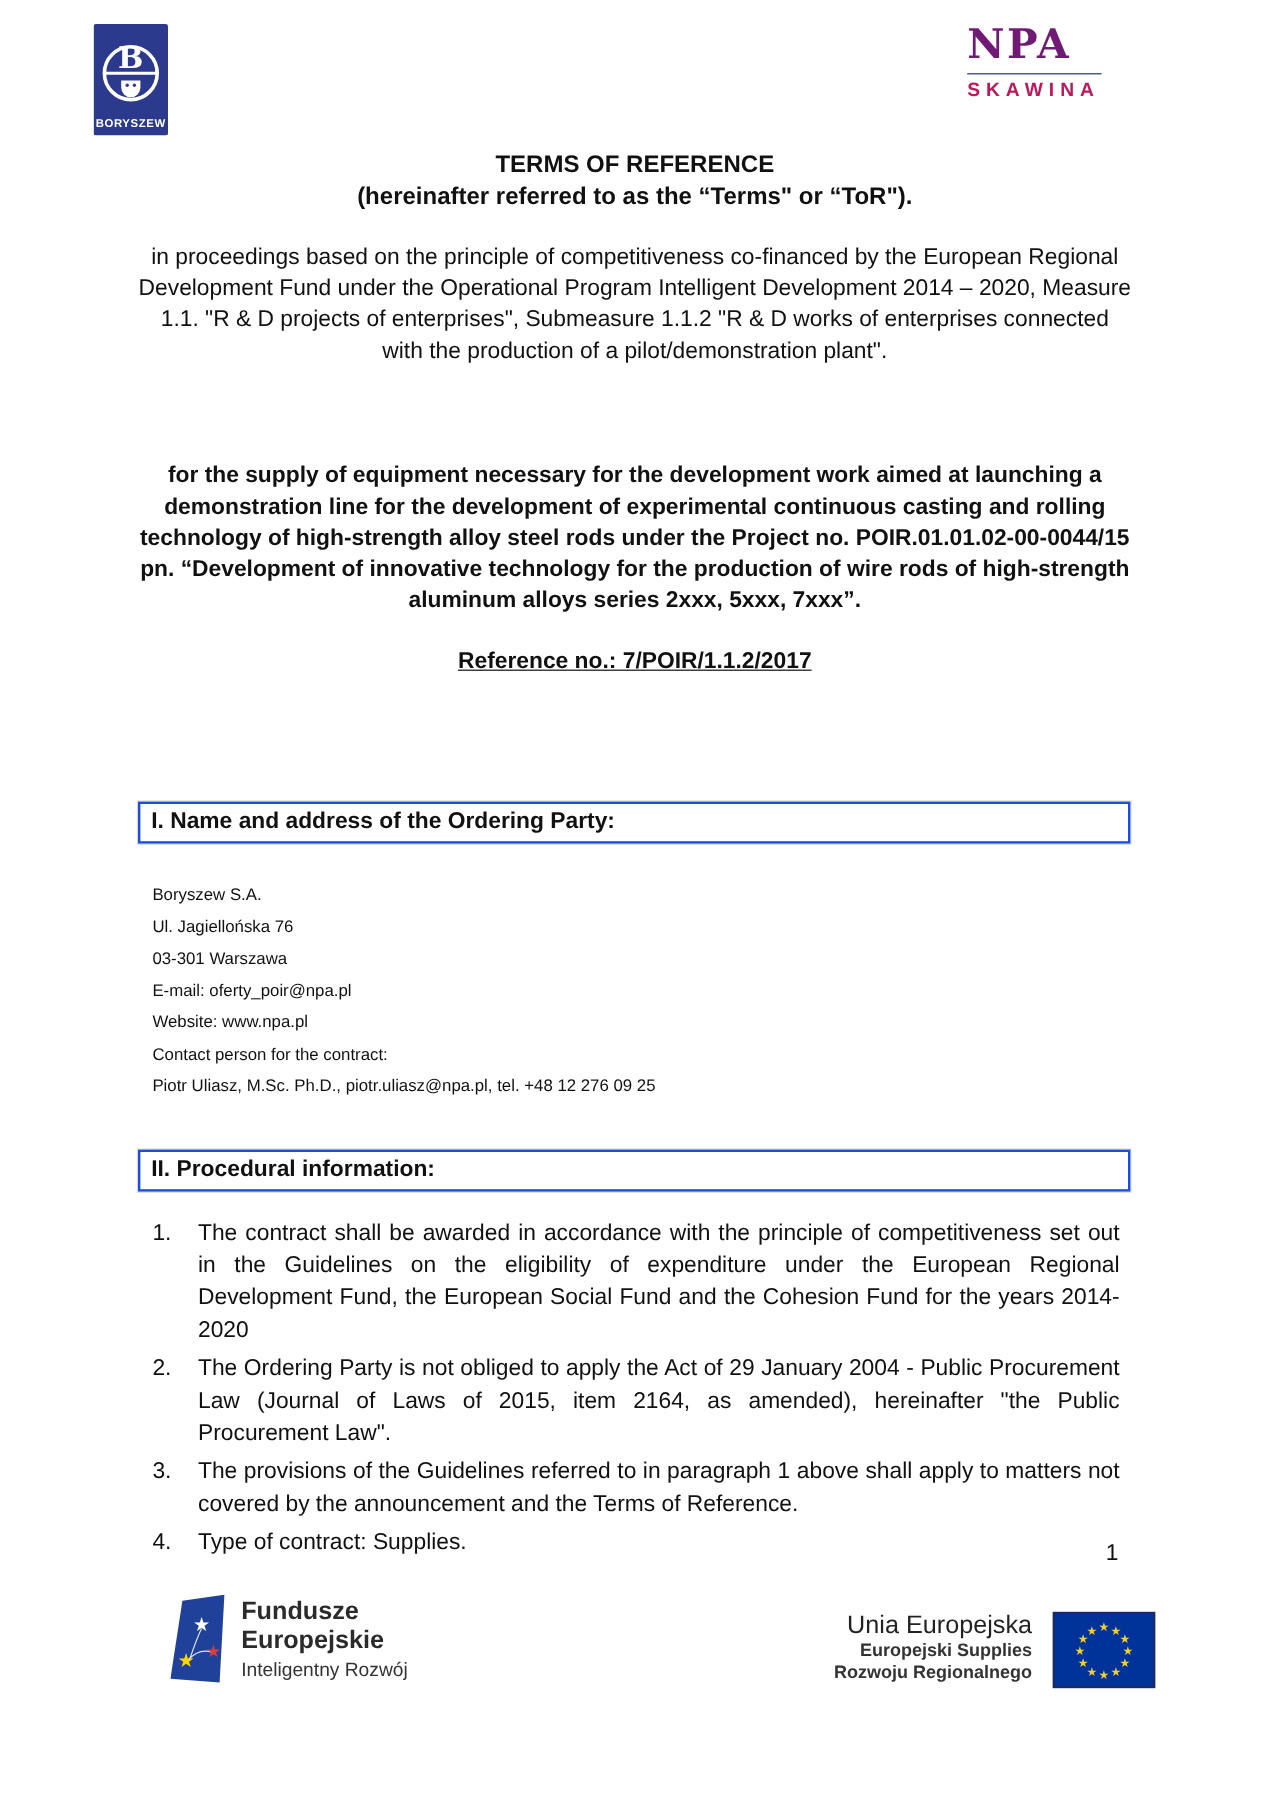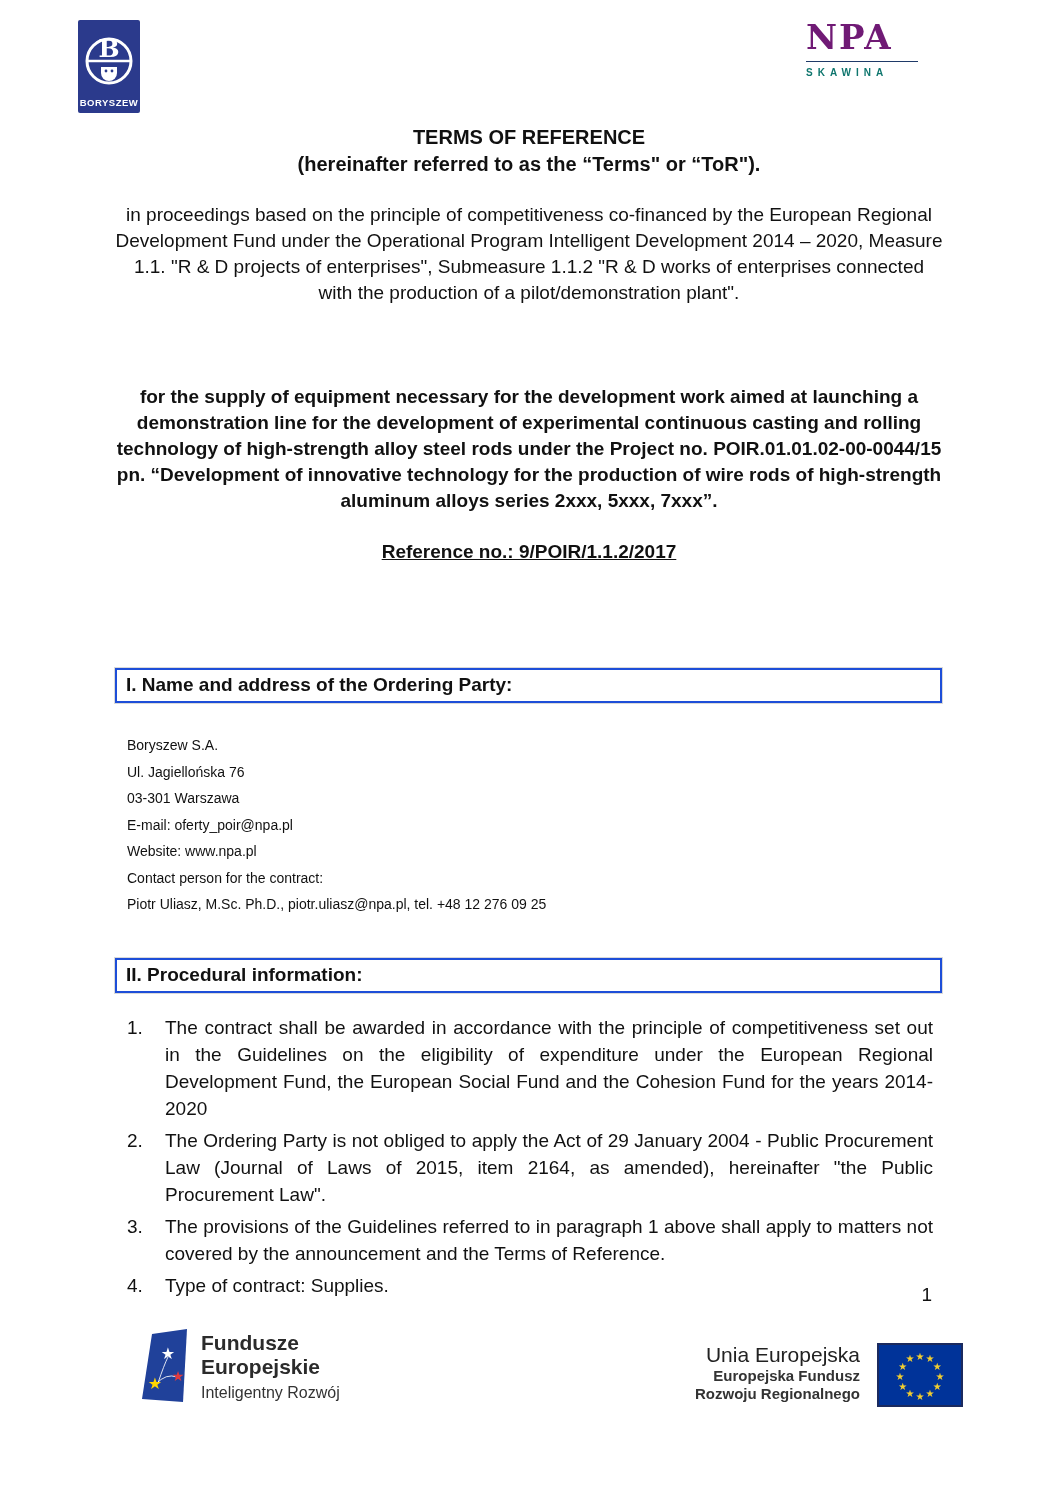--- a/index.html
+++ b/index.html
@@ -6,21 +6,21 @@
   .page{
     position:relative;width:1058px;height:1497px;background:#ffffff;
     font-family:"Liberation Sans",sans-serif;color:#111;overflow:hidden;
   }
   
   .logo-boryszew{position:absolute;left:78px;top:20px;}
   .logo-npa{position:absolute;left:806px;top:16px;width:118px;}
   .npa-word{font-family:"DejaVu Serif","Liberation Serif",serif;font-weight:bold;
     font-size:34px;line-height:42px;color:#701a75;letter-spacing:2px;}
   .npa-line{border-top:1px solid #1f3a68;margin:3px 0 5px 0;width:112px;}
-  .npa-city{font-size:10px;font-weight:bold;color:#0f766e;letter-spacing:5px;}
+  .npa-city{font-size:16px;font-weight:bold;color:#be185d;letter-spacing:5px;}
   
   .title{position:absolute;top:124px;left:0;right:0;text-align:center;
     font-weight:bold;font-size:20px;line-height:27px;}
   .intro{position:absolute;top:202px;left:115px;right:115px;margin:0;
     text-align:center;font-size:19px;line-height:26px;}
   .subject{position:absolute;top:384px;left:113px;right:113px;margin:0;
     text-align:center;font-size:19px;line-height:26px;font-weight:bold;}
   .reference{position:absolute;top:541px;left:0;right:0;text-align:center;
     font-size:19px;font-weight:bold;text-decoration:underline;}
   
@@ -76,21 +76,21 @@
 
   <div class="title">
     <div>TERMS OF REFERENCE</div>
     <div>(hereinafter referred to as the “Terms" or “ToR").</div>
   </div>
 
   <p class="intro">in proceedings based on the principle of competitiveness co-financed by the European Regional Development Fund under the Operational Program Intelligent Development 2014 – 2020, Measure 1.1. "R &amp; D projects of enterprises", Submeasure 1.1.2 "R &amp; D works of enterprises connected with the production of a pilot/demonstration plant".</p>
 
   <p class="subject">for the supply of equipment necessary for the development work aimed at launching a demonstration line for the development of experimental continuous casting and rolling technology of high-strength alloy steel rods under the Project no. POIR.01.01.02-00-0044/15 pn. “Development of innovative technology for the production of wire rods of high-strength aluminum alloys series 2xxx, 5xxx, 7xxx”.</p>
 
-  <div class="reference">Reference no.: 9/POIR/1.1.2/2017</div>
+  <div class="reference">Reference no.: 7/POIR/1.1.2/2017</div>
 
   <div class="section-box box1">I. Name and address of the Ordering Party:</div>
 
   <div class="address">
     <div>Boryszew S.A.</div>
     <div>Ul. Jagiellońska 76</div>
     <div>03-301 Warszawa</div>
     <div>E-mail: oferty_poir@npa.pl</div>
     <div>Website: www.npa.pl</div>
     <div>Contact person for the contract:</div>
@@ -132,21 +132,21 @@
     <div class="fe-text">
       <div class="fe-t1">Fundusze</div>
       <div class="fe-t1">Europejskie</div>
       <div class="fe-sub">Inteligentny Rozwój</div>
     </div>
   </div>
 
   <div class="footer-right">
     <div class="ue-text">
       <div class="ue-t1">Unia Europejska</div>
-      <div class="ue-sub">Europejska Fundusz</div>
+      <div class="ue-sub">Europejski Supplies</div>
       <div class="ue-sub">Rozwoju Regionalnego</div>
     </div>
     <svg class="eu-flag" width="86" height="64" viewBox="0 0 86 64">
       <rect x="1" y="1" width="84" height="62" fill="#003399" stroke="#1b2a5e" stroke-width="2"></rect>
       <g>
           <text x="43.0" y="16.5" text-anchor="middle" font-size="10" fill="#f2ce30">★</text>
           <text x="53.0" y="19.2" text-anchor="middle" font-size="10" fill="#f2ce30">★</text>
           <text x="60.3" y="26.5" text-anchor="middle" font-size="10" fill="#f2ce30">★</text>
           <text x="63.0" y="36.5" text-anchor="middle" font-size="10" fill="#f2ce30">★</text>
           <text x="60.3" y="46.5" text-anchor="middle" font-size="10" fill="#f2ce30">★</text>

